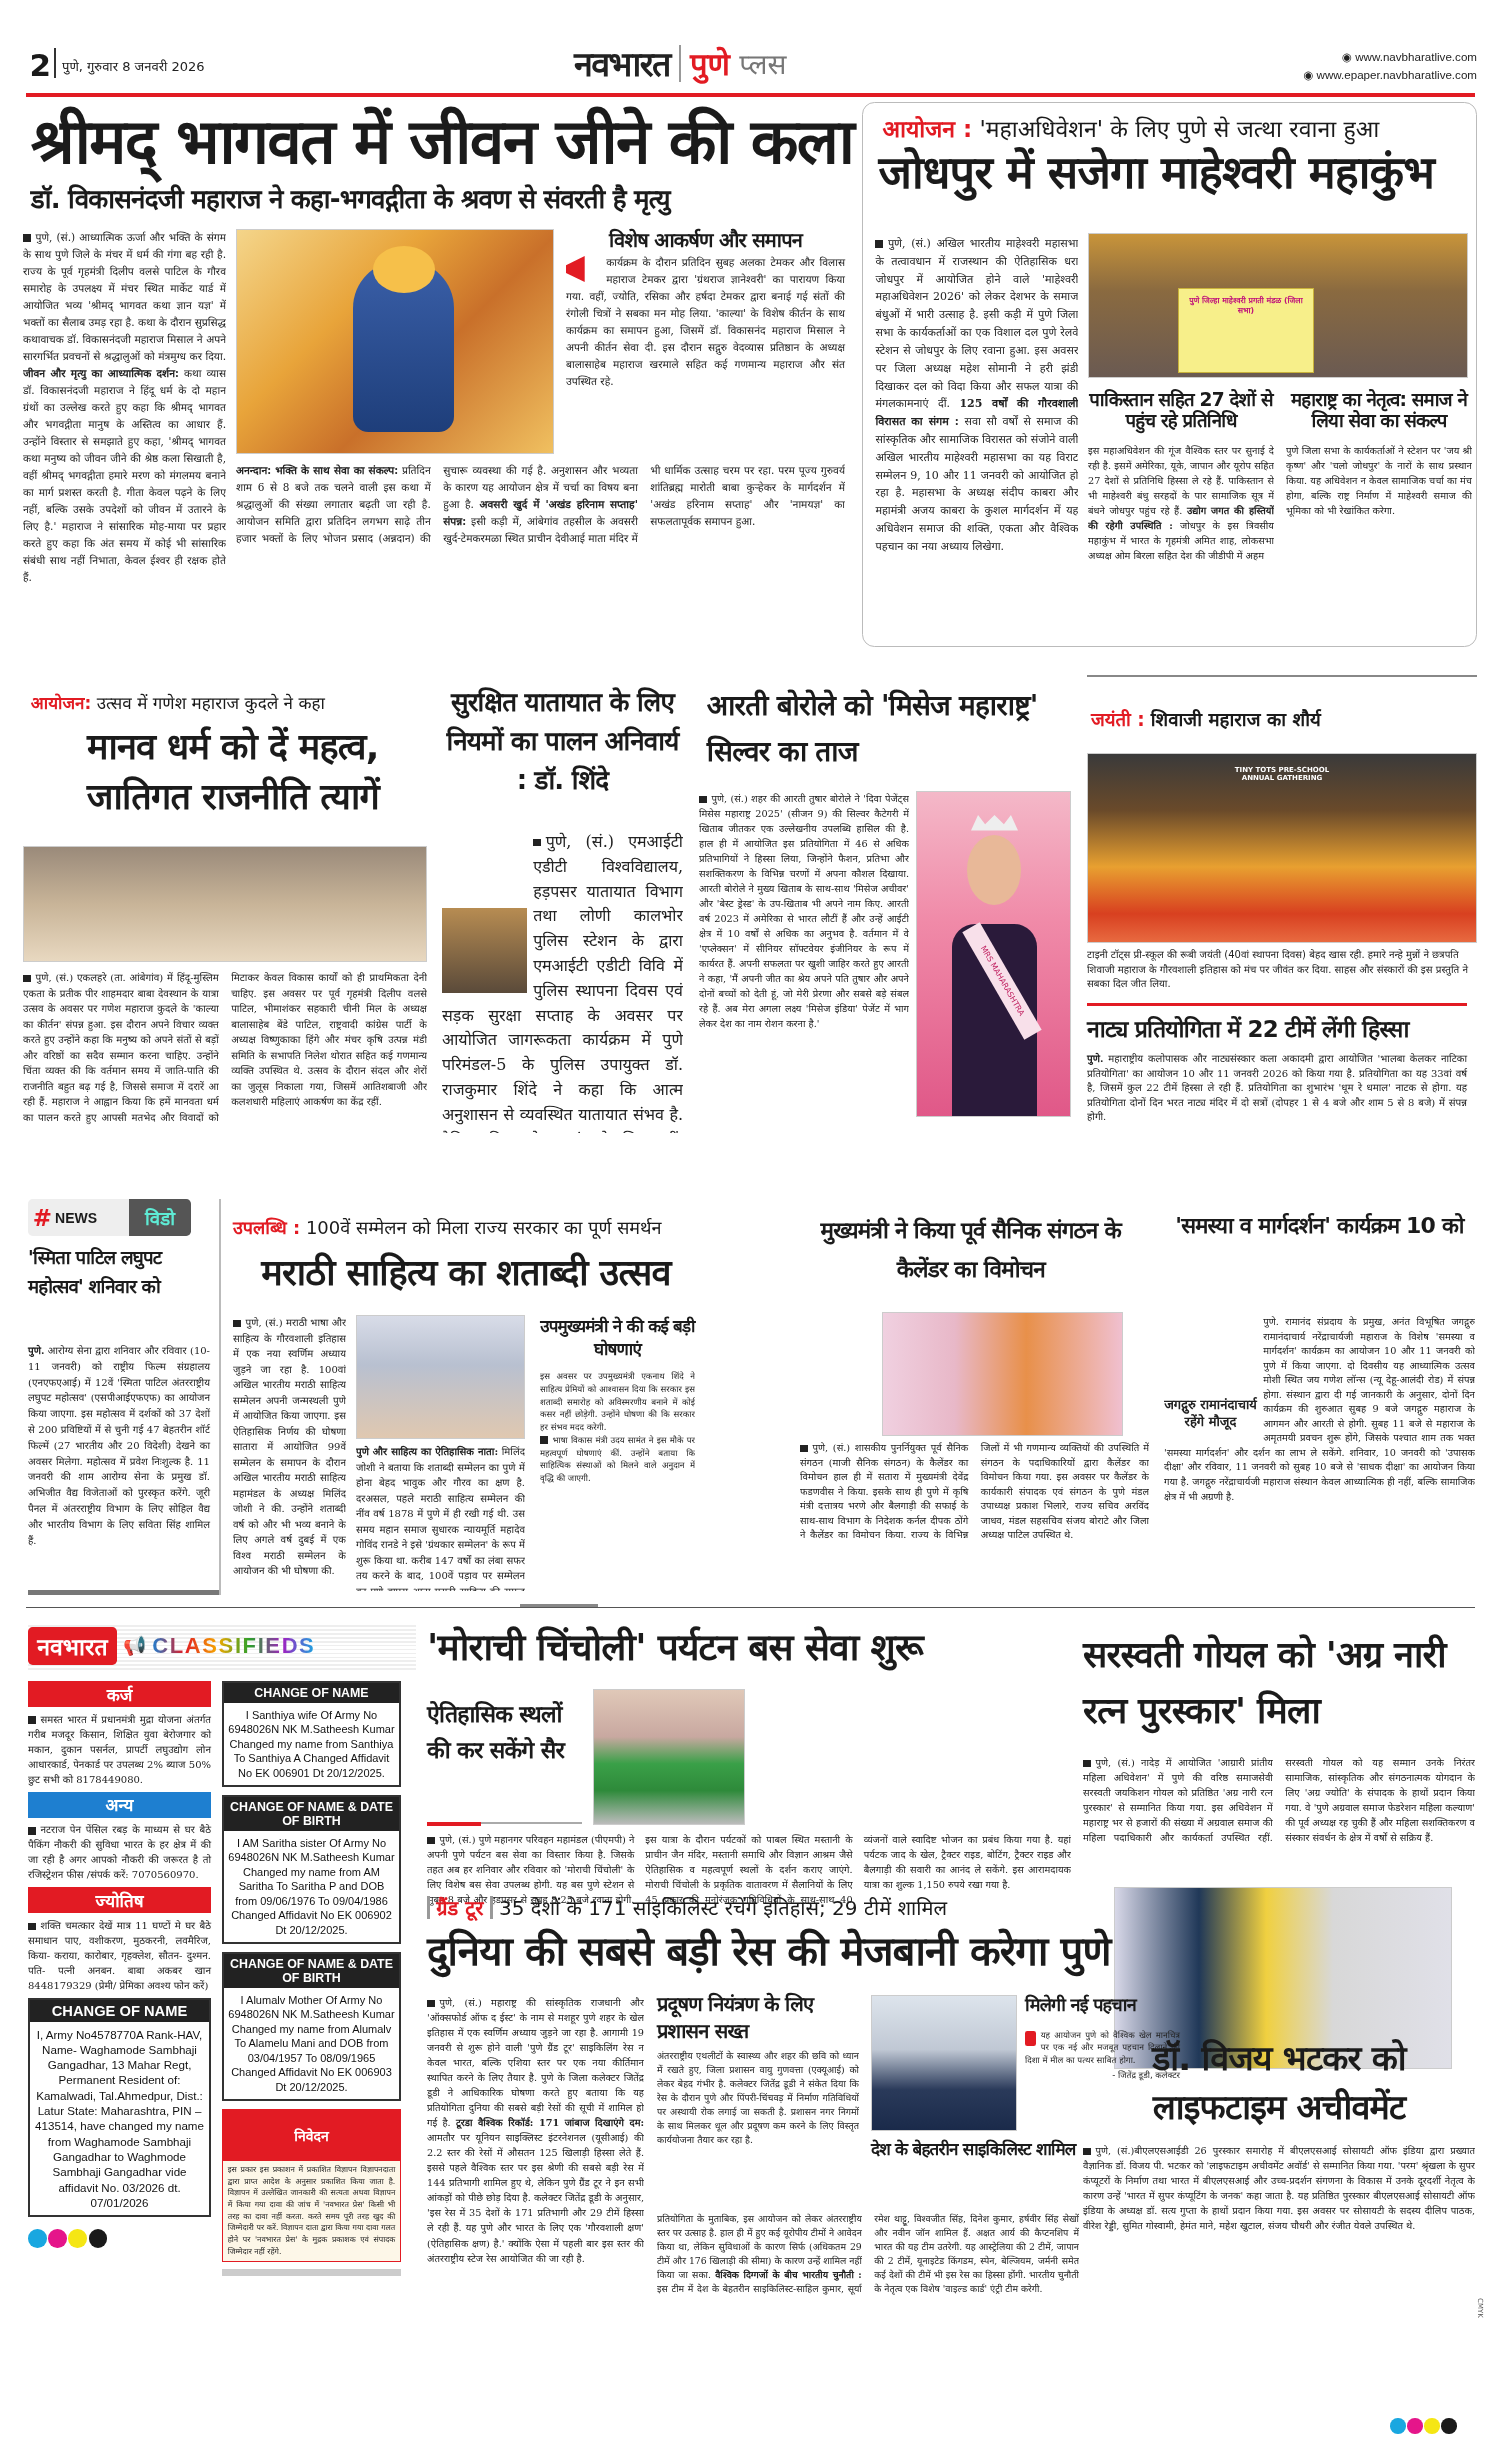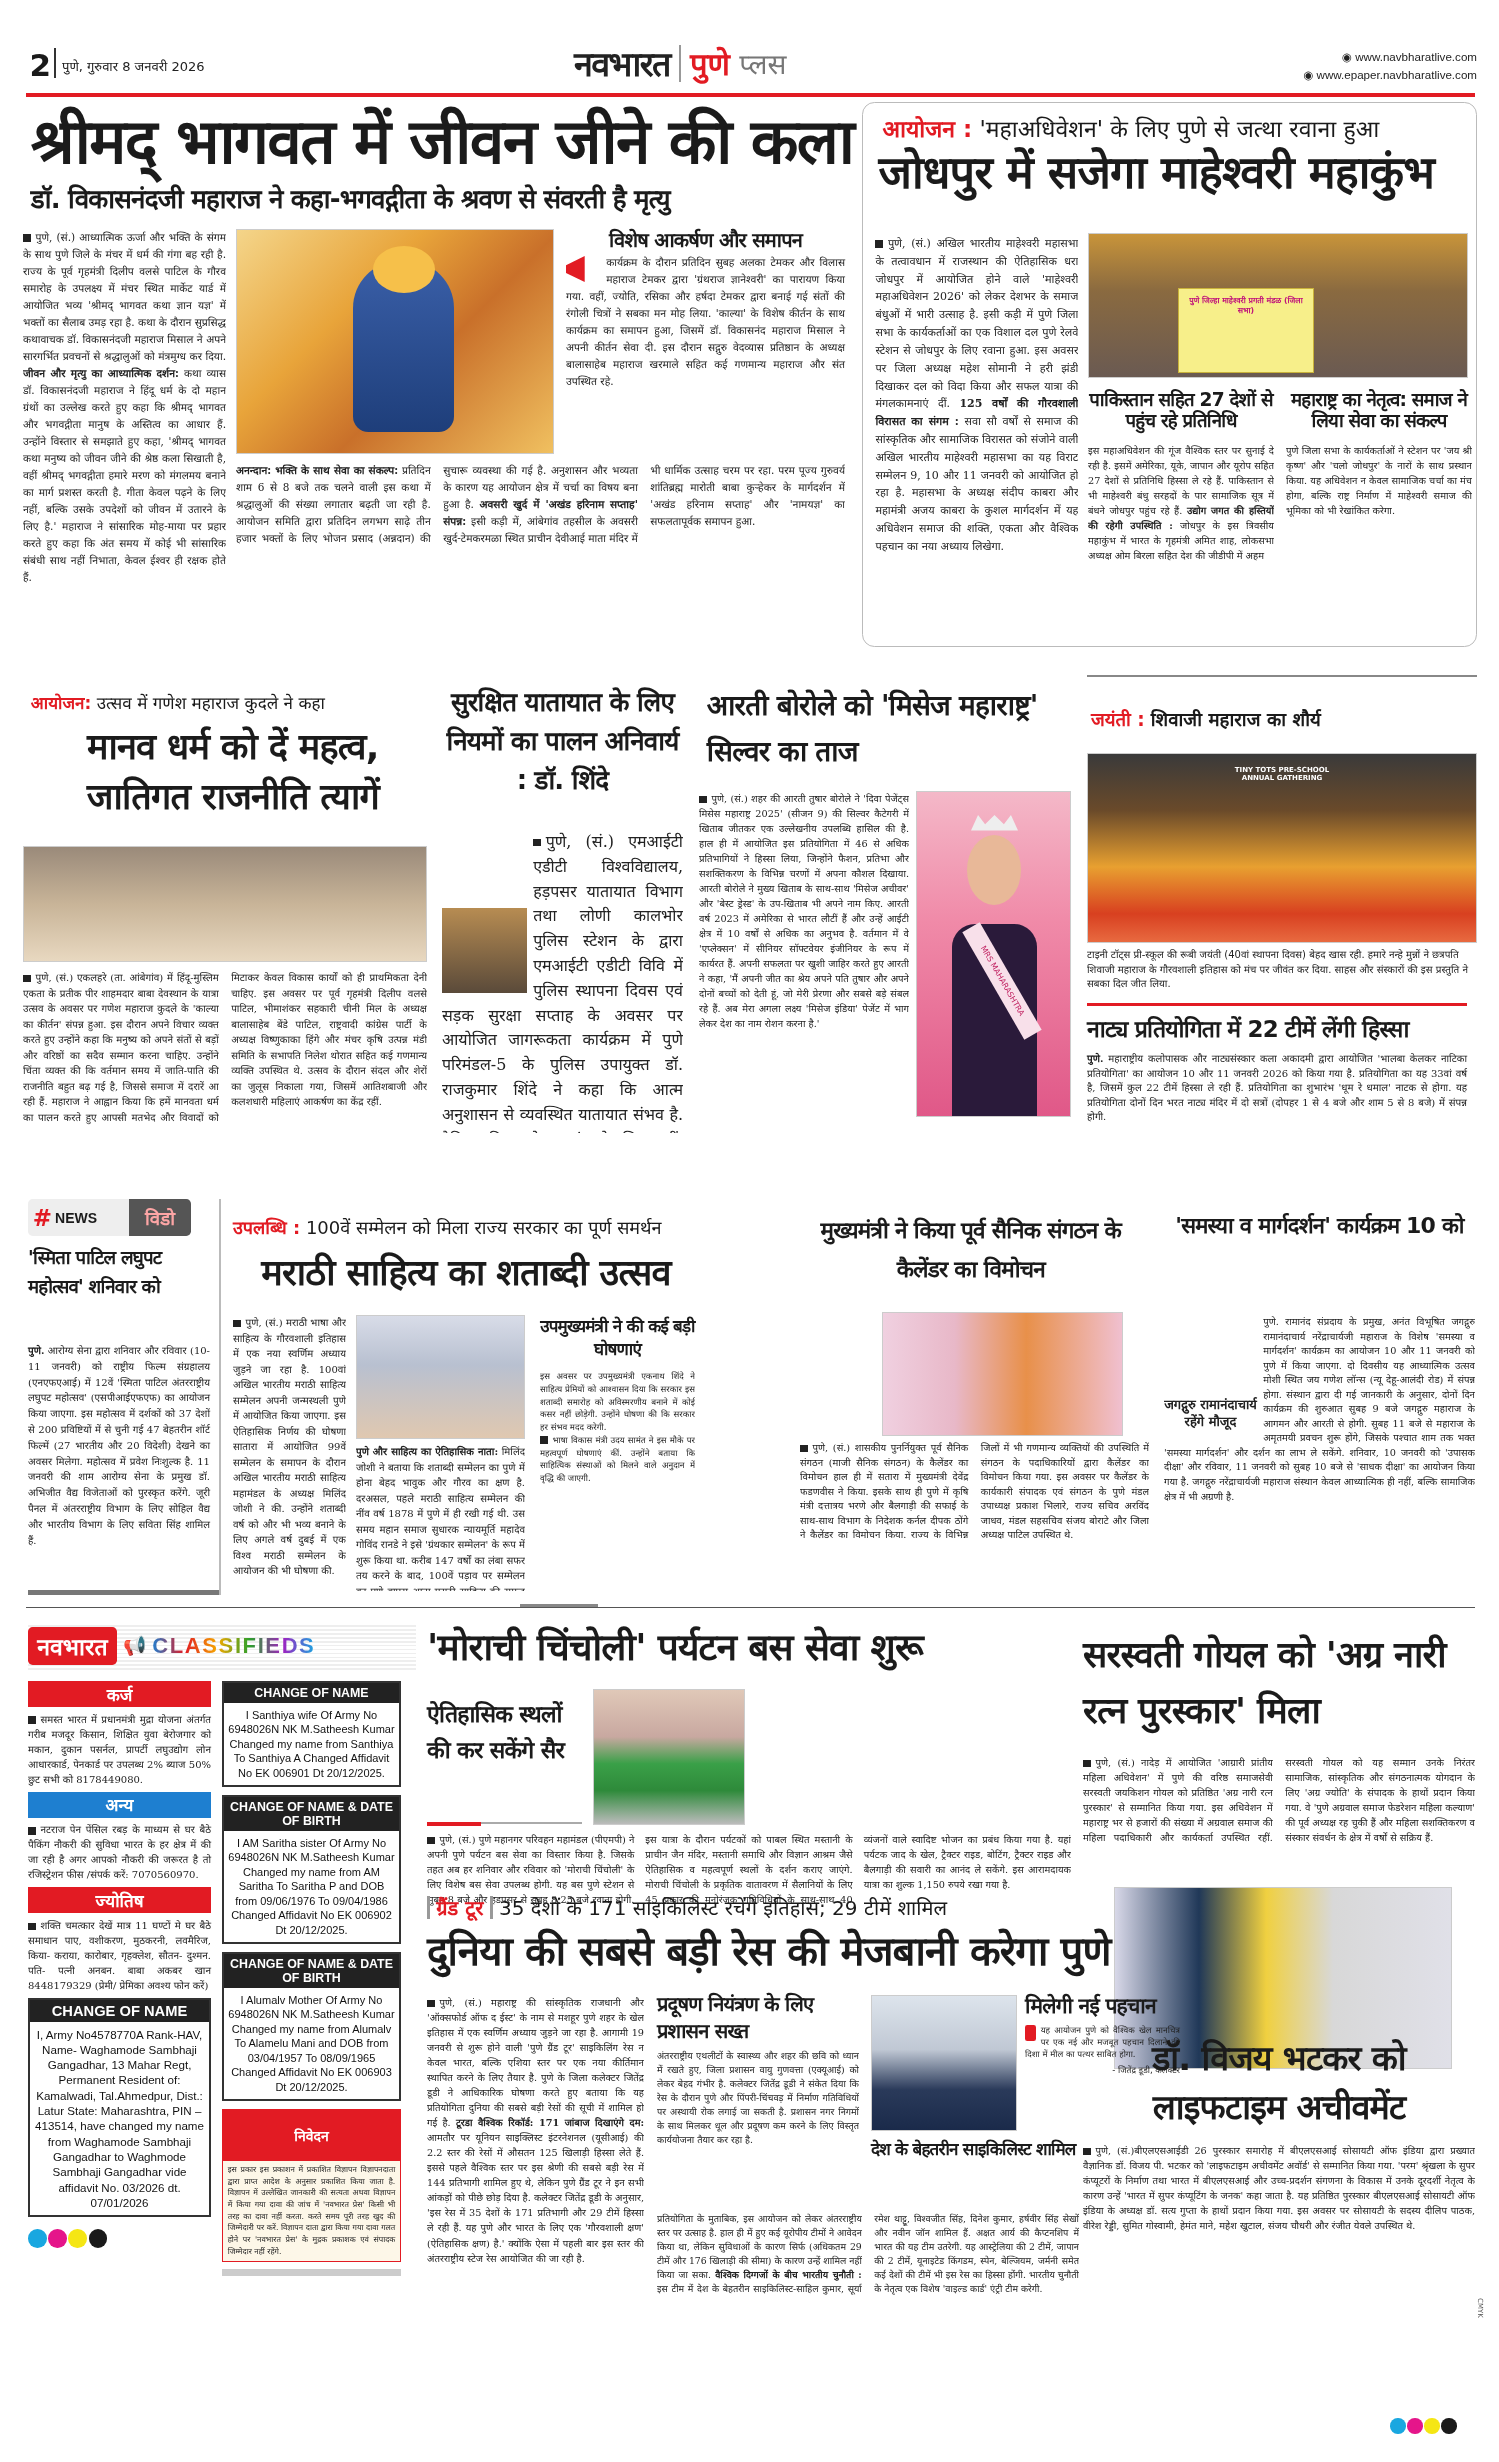--- a/index.html
+++ b/index.html
@@ -144,21 +144,21 @@
     <span>महाराष्ट्रीय कलोपासक और नाट्यसंस्कार कला अकादमी द्वारा आयोजित 'भालबा केलकर नाटिका प्रतियोगिता' का आयोजन 10 और 11 जनवरी 2026 को किया गया है. प्रतियोगिता का यह 33वां वर्ष है, जिसमें कुल 22 टीमें हिस्सा ले रही हैं. प्रतियोगिता का शुभारंभ 'धूम रे धमाल' नाटक से होगा. यह प्रतियोगिता दोनों दिन भरत नाट्य मंदिर में दो सत्रों (दोपहर 1 से 4 बजे और शाम 5 से 8 बजे) में संपन्न होगी.</span>
   </div>
 </div>
 
 <div class="abs" style="left:28px;top:1199px;width:193px;height:396px">
   <div class="abs" style="left:0;top:0;width:163px;height:37px;border-radius:4.7px;overflow:hidden;display:flex">
     <div style="flex:1;background:#eee;display:flex;align-items:center;gap:3.1px;padding-left:4.7px">
       <b class="red" style="font-size:23px">#</b>
       <b style="font-size:14px;font-family:'Liberation Sans',sans-serif">NEWS</b>
     </div>
-    <div style="width:62px;background:#555;color:#fca5a5;font-size:18.6px;font-weight:bold;display:flex;align-items:center;justify-content:center">विडो</div>
+    <div style="width:62px;background:#555;color:#5eead4;font-size:18.6px;font-weight:bold;display:flex;align-items:center;justify-content:center">विडो</div>
   </div>
   <h2 class="hl abs" style="left:0;top:45px;width:167px;font-size:18.6px;line-height:1.55">'स्मिता पाटिल लघुपट महोत्सव' शनिवार को</h2>
   <div class="abs body" style="left:0;top:144px;width:182px;font-size:10px;line-height:1.58">
     <b>पुणे.</b>
     <span>आरोग्य सेना द्वारा शनिवार और रविवार (10-11 जनवरी) को राष्ट्रीय फिल्म संग्रहालय (एनएफएआई) में 12वें 'स्मिता पाटिल अंतरराष्ट्रीय लघुपट महोत्सव' (एसपीआईएफएफ) का आयोजन किया जाएगा. इस महोत्सव में दर्शकों को 37 देशों से 200 प्रविष्टियों में से चुनी गई 47 बेहतरीन शॉर्ट फिल्में (27 भारतीय और 20 विदेशी) देखने का अवसर मिलेगा. महोत्सव में प्रवेश निःशुल्क है. 11 जनवरी की शाम आरोग्य सेना के प्रमुख डॉ. अभिजीत वैद्य विजेताओं को पुरस्कृत करेंगे. जूरी पैनल में अंतरराष्ट्रीय विभाग के लिए सोहिल वैद्य और भारतीय विभाग के लिए सविता सिंह शामिल हैं.</span>
   </div>
   <div class="abs" style="left:0;top:391px;width:193px;height:4.7px;background:#777"></div>
   <div class="abs" style="left:191px;top:0;width:1.6px;height:396px;background:#bbb"></div>
 </div>
 
@@ -294,21 +294,21 @@
   <div class="abs hl" style="left:230px;top:105px;width:202px;font-size:20px;line-height:1.35">प्रदूषण नियंत्रण के लिए प्रशासन सख्त</div>
   <div class="abs body" style="left:230px;top:163px;width:202px;height:155px;overflow:hidden;font-size:9.3px;line-height:1.5">अंतरराष्ट्रीय एथलीटों के स्वास्थ्य और शहर की छवि को ध्यान में रखते हुए, जिला प्रशासन वायु गुणवत्ता (एक्यूआई) को लेकर बेहद गंभीर है. कलेक्टर जितेंद्र डूडी ने संकेत दिया कि रेस के दौरान पुणे और पिंपरी-चिंचवड़ में निर्माण गतिविधियों पर अस्थायी रोक लगाई जा सकती है. प्रशासन नगर निगमों के साथ मिलकर धूल और प्रदूषण कम करने के लिए विस्तृत कार्ययोजना तैयार कर रहा है.</div>
   <div class="photo" style="left:444px;top:109px;width:146px;height:136px;background:linear-gradient(180deg,#dde4ec 0%,#c0c8d4 40%,#2a3a5a 70%,#1a2a4a 100%)"></div>
   <div class="abs hl" style="left:444px;top:252px;width:208px;font-size:17px;line-height:1.3;white-space:nowrap">देश के बेहतरीन साइकिलिस्ट शामिल</div>
   <div class="abs body cols2" style="left:230px;top:326px;width:422px;height:167px;overflow:hidden;font-size:9.3px;line-height:1.5">
     <span>प्रतियोगिता के मुताबिक, इस आयोजन को लेकर अंतरराष्ट्रीय स्तर पर उत्साह है. हाल ही में हुए कई यूरोपीय टीमों ने आवेदन किया था, लेकिन सुविधाओं के कारण सिर्फ (अधिकतम 29 टीमें और 176 खिलाड़ी की सीमा) के कारण उन्हें शामिल नहीं किया जा सका.</span>
     <b>वैश्विक दिग्गजों के बीच भारतीय चुनौती :</b>
     <span>इस टीम में देश के बेहतरीन साइकिलिस्ट-साहिल कुमार, सूर्या रमेश थाट्टू, विश्वजीत सिंह, दिनेश कुमार, हर्षवीर सिंह सेखों और नवीन जॉन शामिल हैं. अक्षत आर्य की कैप्टनशिप में भारत की यह टीम उतरेगी. यह आस्ट्रेलिया की 2 टीमें, जापान की 2 टीमें, यूनाइटेड किंगडम, स्पेन, बेल्जियम, जर्मनी समेत कई देशों की टीमें भी इस रेस का हिस्सा होंगी. भारतीय चुनौती के नेतृत्व एक विशेष 'वाइल्ड कार्ड' एंट्री टीम करेगी.</span>
   </div>
   <div class="abs" style="left:598px;top:109px;width:155px;height:132px">
-    <div class="hl" style="font-size:21px;margin-bottom:5px;white-space:nowrap">मिलेगी नई पहचान</div>
+    <div class="hl" style="font-size:18px;margin-bottom:14px;white-space:nowrap">मिलेगी नई पहचान</div>
     <div class="body" style="font-size:8.5px;line-height:1.45">
       <span style="float:left;width:11px;height:15.5px;background:#e21b23;border-radius:2.3px;margin:1.6px 4.7px 0 0"></span>
       <span>यह आयोजन पुणे को वैश्विक खेल मानचित्र पर एक नई और मजबूत पहचान दिलाने की दिशा में मील का पत्थर साबित होगा.</span>
     </div>
     <div style="font-size:8.5px;text-align:right;margin-top:3.1px">- जितेंद्र डूडी, कलेक्टर</div>
   </div>
 </div>
 
 <div class="abs" style="left:1083px;top:2034px;width:392px;height:349px">
   <h1 class="hl abs" style="left:0;top:0;width:392px;font-size:34px;line-height:1.45;text-align:center">डॉ. विजय भटकर को लाइफटाइम अचीवमेंट</h1>

